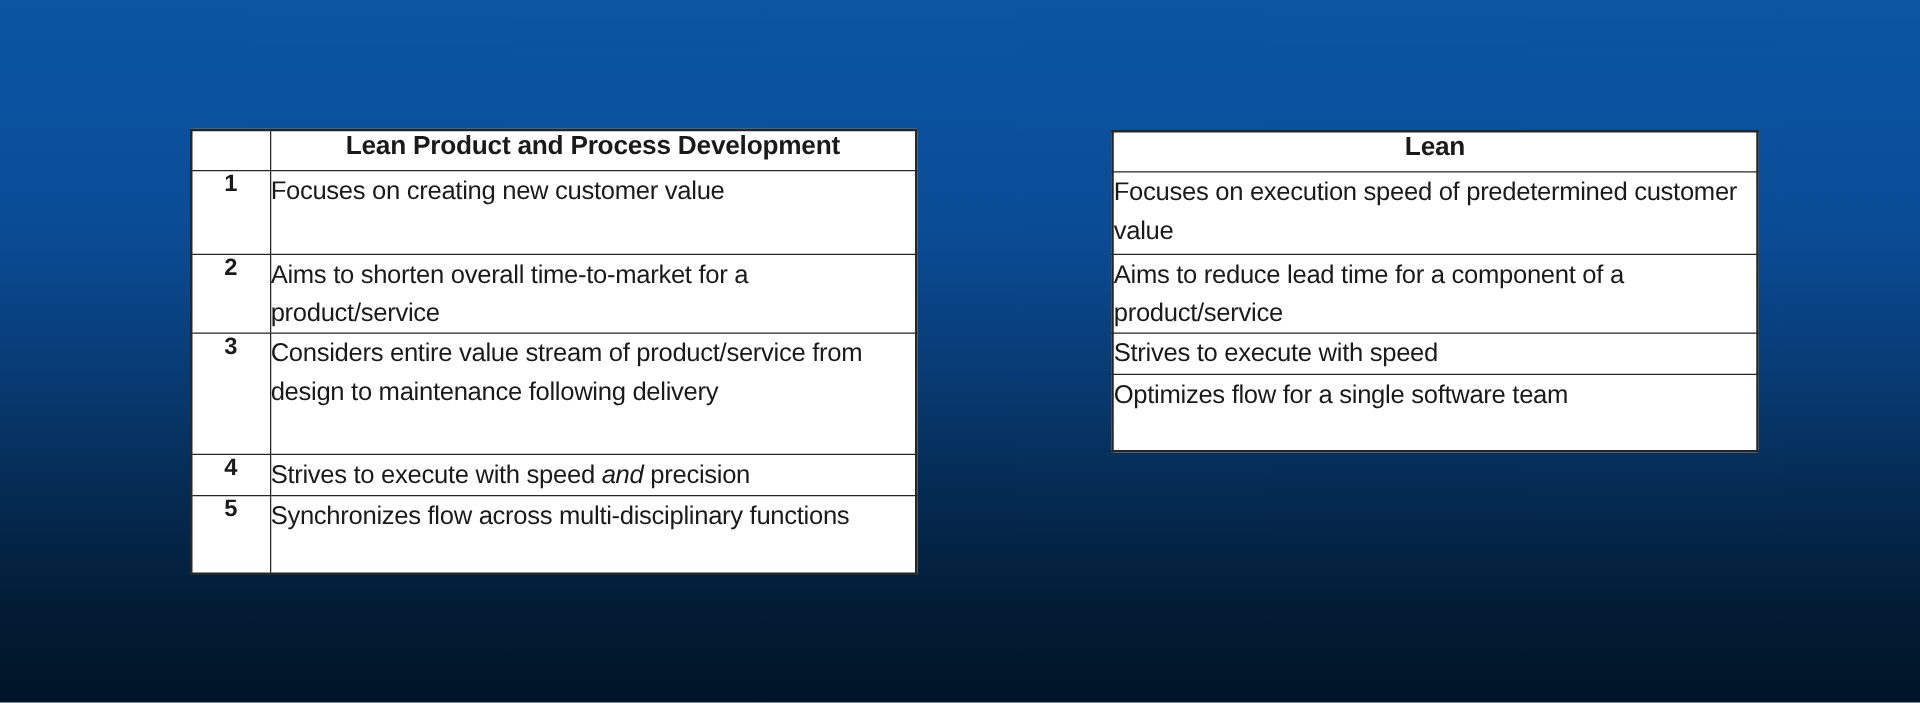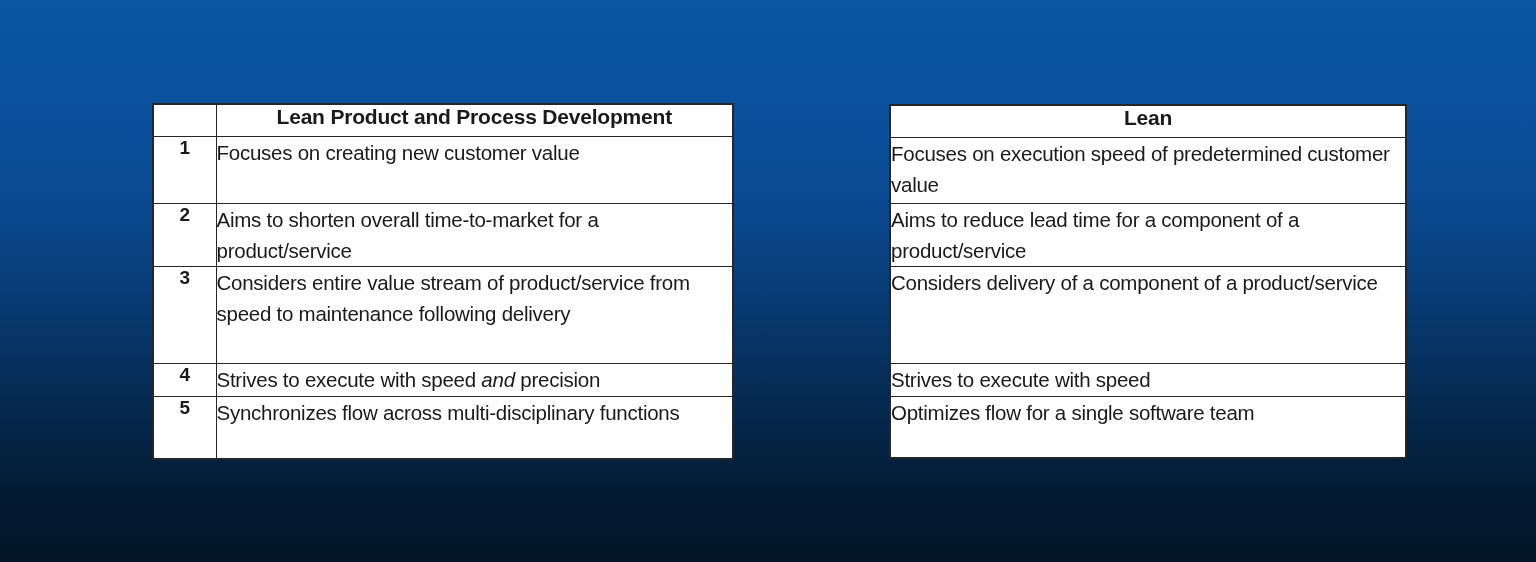--- a/index.html
+++ b/index.html
@@ -117,21 +117,21 @@
       <tr class="r1">
         <td class="num-cell">1</td>
         <td class="txt-cell">Focuses on creating new customer value</td>
       </tr>
       <tr class="r2">
         <td class="num-cell">2</td>
         <td class="txt-cell">Aims to shorten overall time-to-market for a product/service</td>
       </tr>
       <tr class="r3">
         <td class="num-cell">3</td>
-        <td class="txt-cell">Considers entire value stream of product/service from speed to maintenance following delivery</td>
+        <td class="txt-cell">Considers entire value stream of product/service from design to maintenance following delivery</td>
       </tr>
       <tr class="r4">
         <td class="num-cell">4</td>
         <td class="txt-cell"><span>Strives to execute with speed </span><span class="it">and</span><span> precision</span></td>
       </tr>
       <tr class="r5">
         <td class="num-cell">5</td>
         <td class="txt-cell">Synchronizes flow across multi-disciplinary functions</td>
       </tr>
     </tbody>
@@ -141,23 +141,20 @@
     <tbody>
       <tr>
         <th class="head-cell">Lean</th>
       </tr>
       <tr class="agile-r1">
         <td class="txt-cell">Focuses on execution speed of predetermined customer value</td>
       </tr>
       <tr class="agile-r2">
         <td class="txt-cell">Aims to reduce lead time for a component of a product/service</td>
       </tr>
-      <tr class="agile-r3">
-        <td class="txt-cell">Considers delivery of a component of a product/service</td>
-      </tr>
       <tr class="agile-r4">
         <td class="txt-cell">Strives to execute with speed</td>
       </tr>
       <tr class="agile-r5">
         <td class="txt-cell">Optimizes flow for a single software team</td>
       </tr>
     </tbody>
   </table>
 
 </div>

